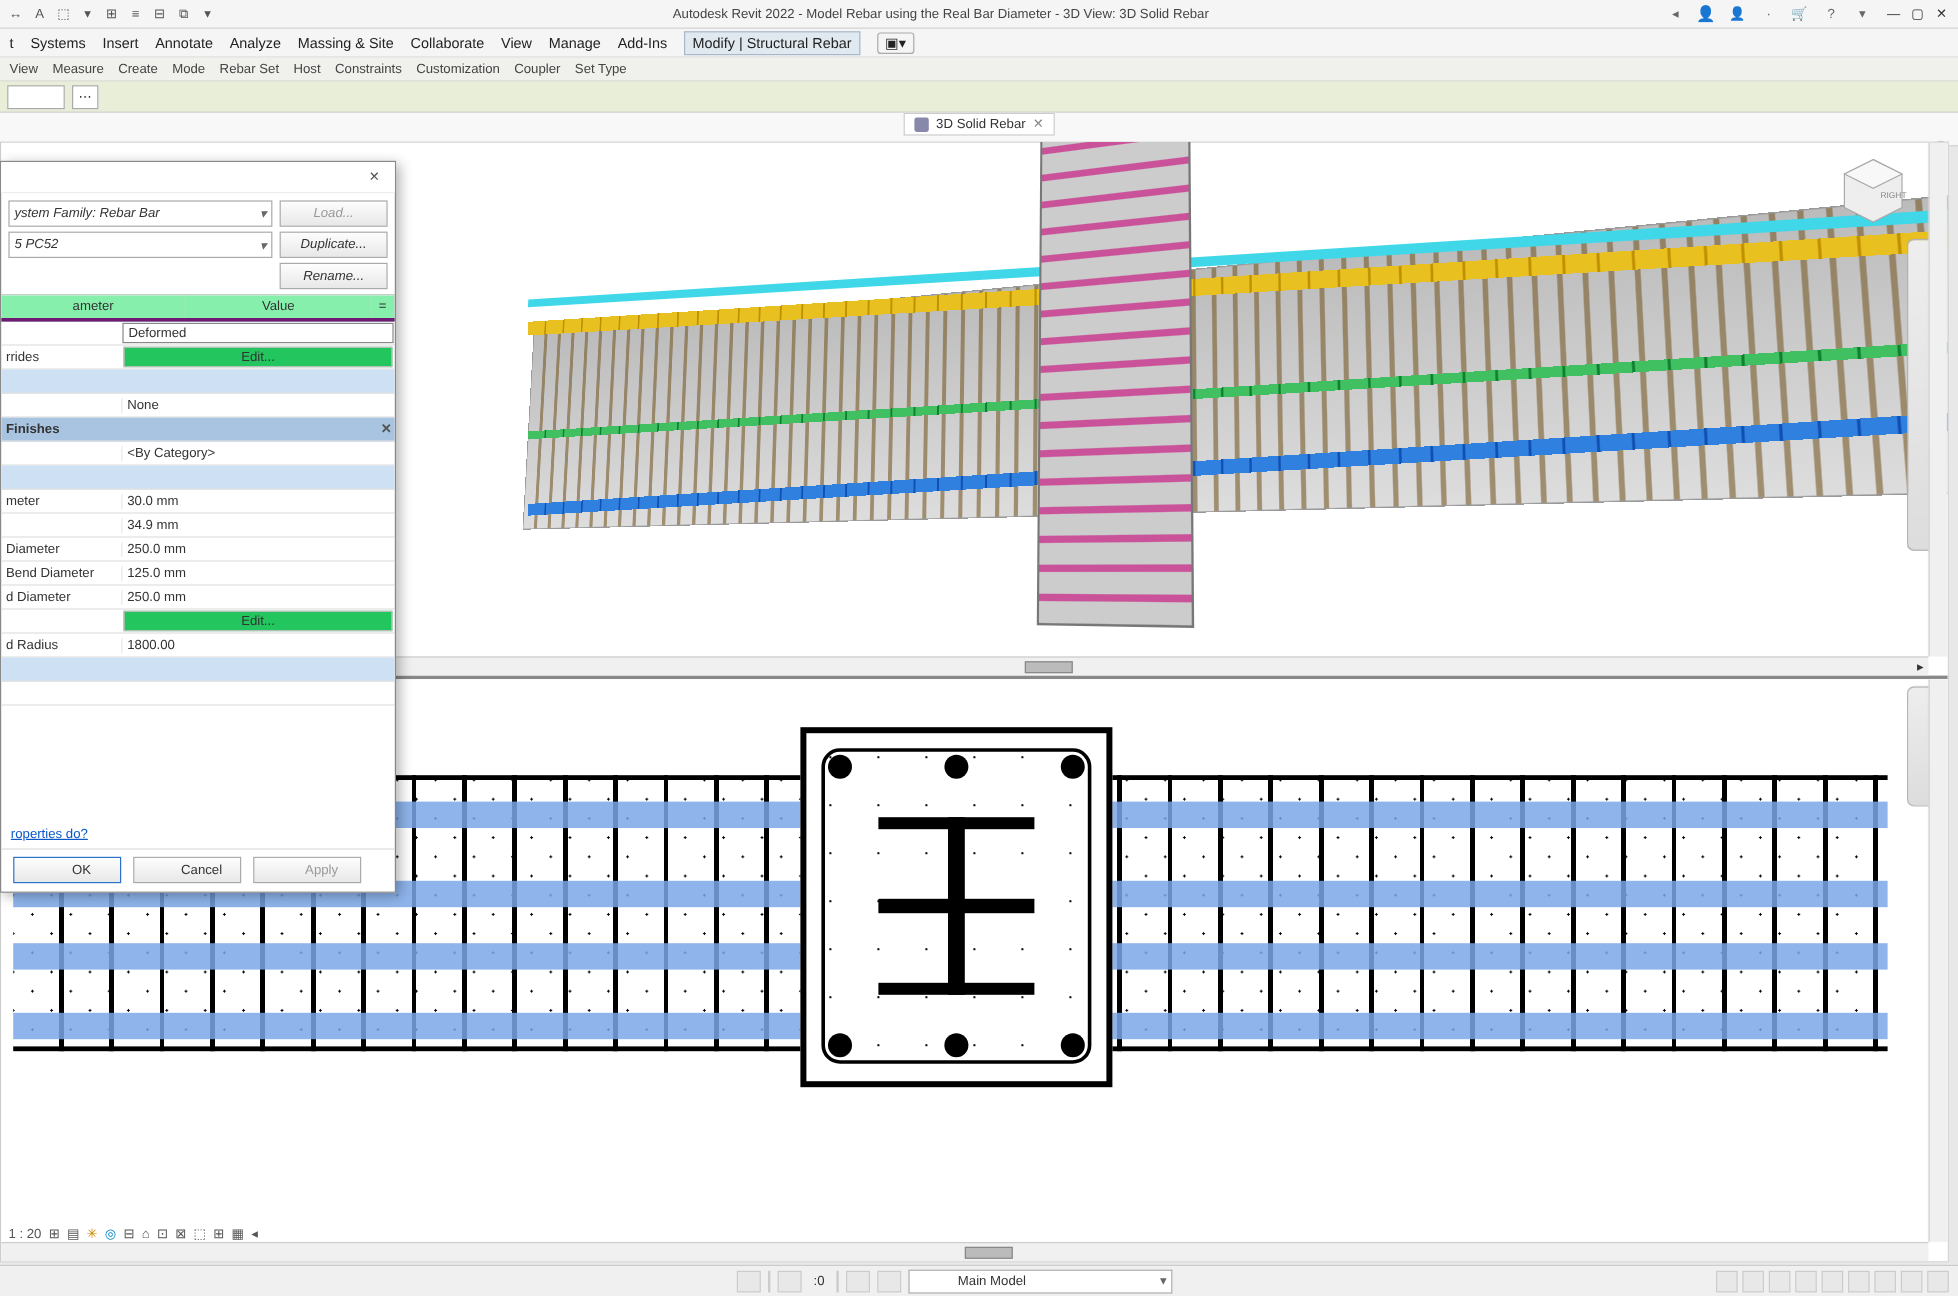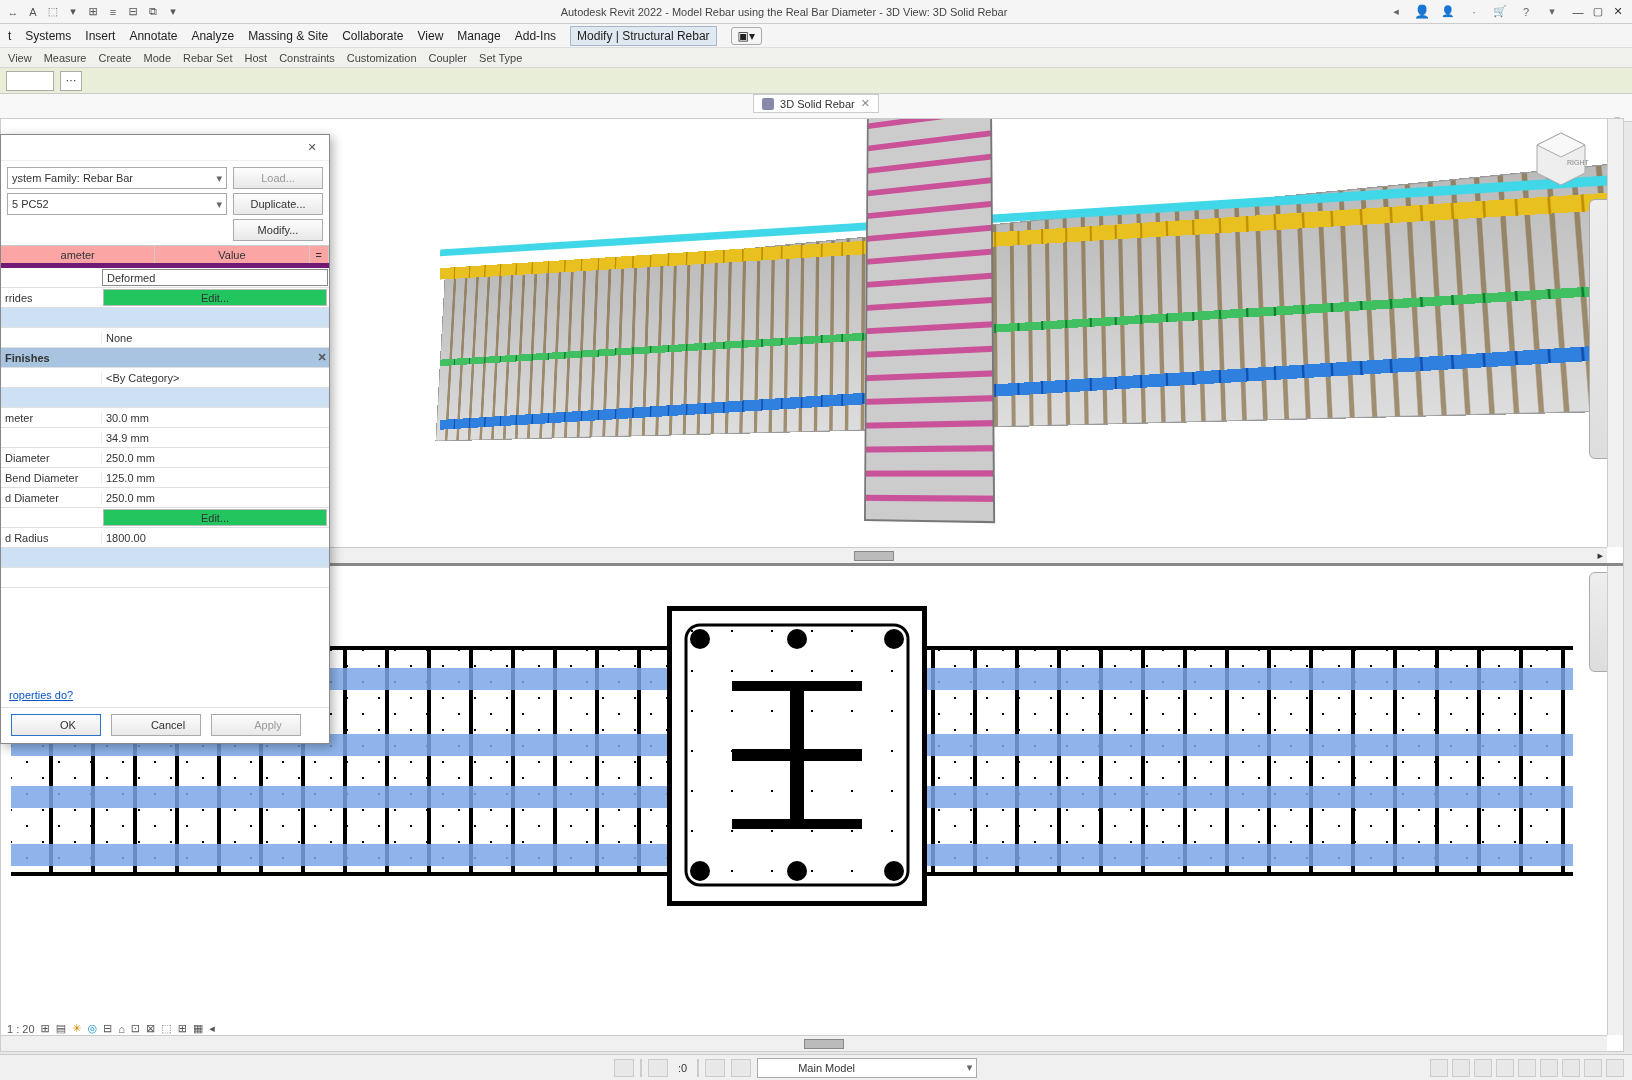--- a/index.html
+++ b/index.html
@@ -74,30 +74,30 @@
   background-image: radial-gradient(#000 1px, transparent 1px);
   background-size: 40px 40px; }
 .sec-bluebar { position:absolute; left:0; right:0; height:22px; background:#7aa7e8; opacity:.85; }
 .sec-stirrup { position:absolute; top:70px; left:0; right:0; height:230px; background: repeating-linear-gradient(90deg, rgba(0,0,0,0) 0 38px, #000 38px 42px); }
 
 
 .dialog { position: absolute; top: 134px; left: 0; width: 330px; height: 610px; background: #fff; border: 1px solid #888; box-shadow: 3px 3px 10px rgba(0,0,0,.3); display:flex; flex-direction:column; }
 .dlg-title { height: 26px; background: #fff; display:flex; justify-content:flex-end; align-items:center; padding:0 8px; border-bottom:1px solid #eee; }
 .dlg-close { width:18px; height:18px; display:flex; align-items:center; justify-content:center; color:#555; cursor:pointer; }
 
-.dlg-top { padding: 6px 6px 4px 6px; display:flex; flex-direction:column; gap:4px; }
+.dlg-top { padding: 6px 6px 4px 6px; display:flex; flex-direction:column; gap:4px;font-style:italic; }
 .dlg-row { display:flex; gap:6px; align-items:center; }
 .dlg-row select, .dlg-row .sel { flex:1; height:22px; border:1px solid #aaa; background:#fff; padding:0 4px; font-size:11px; }
 .dlg-row .sel { display:flex; align-items:center; justify-content:space-between; }
 .dlg-row .sel::after { content:"▾"; color:#666; }
 .dlg-btn { width:90px; height:22px; background:linear-gradient(#fdfdfd,#e8e8e8); border:1px solid #aaa; font-size:11px; text-align:center; line-height:20px; cursor:pointer; }
 .dlg-btn.disabled { color:#999; }
 
 .dlg-grid { flex:1; border-top:1px solid #ccc; overflow:auto; }
-.dlg-grid-header { display:flex; background:#fca5a5; border-bottom:5px solid #701a75; height:22px; }
+.dlg-grid-header { display:flex; background:#86efac; border-bottom:3px solid #701a75; height:22px; }
 .dlg-grid-header div { flex:1; padding:3px 6px; border-right:1px solid #ccc; font-size:11px; text-align:center; }
 .dlg-grid-header .pin { flex:0 0 18px; }
 
 .grid-row { display:flex; height:20px; border-bottom:1px solid #e0e0e0; align-items:center; }
 .grid-row.section { background:#a8c4e0; font-weight:bold; }
 .grid-row.section .expand { flex:0 0 14px; text-align:center; color:#555; }
 .grid-row .param { flex:0 0 100px; padding:0 4px; font-size:11px; overflow:hidden; white-space:nowrap; }
 .grid-row .val { flex:1; padding:0 4px; font-size:11px; border-left:1px solid #e8e8e8; }
 .grid-row .val.btn { text-align:center; background:#22c55e; border:1px solid #bbb; margin:1px 2px; height:17px; line-height:16px; cursor:pointer;}
 .grid-row .val.boxed { border:1px solid #888; background:#fff; margin:1px; height:17px; line-height:16px;}
@@ -283,21 +283,21 @@
       <div class="dlg-btn disabled">Load...</div>
     </div>
     <div class="dlg-row">
       <div class="sel">
           <span>5 PC52</span>
         </div>
       <div class="dlg-btn">Duplicate...</div>
     </div>
     <div class="dlg-row">
       <div style="flex:1;"></div>
-      <div class="dlg-btn">Modify...</div>
+      <div class="dlg-btn">Rename...</div>
     </div>
   </div>
 
   <div class="dlg-grid">
     <div class="dlg-grid-header">
       <div>ameter</div>
       <div>Value</div>
       <div class="pin">=</div>
     </div>
     <div id="grid-body">

